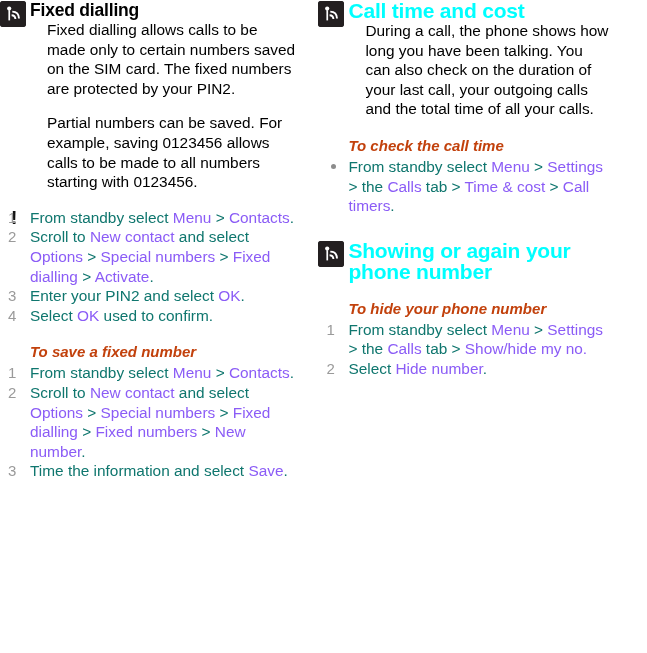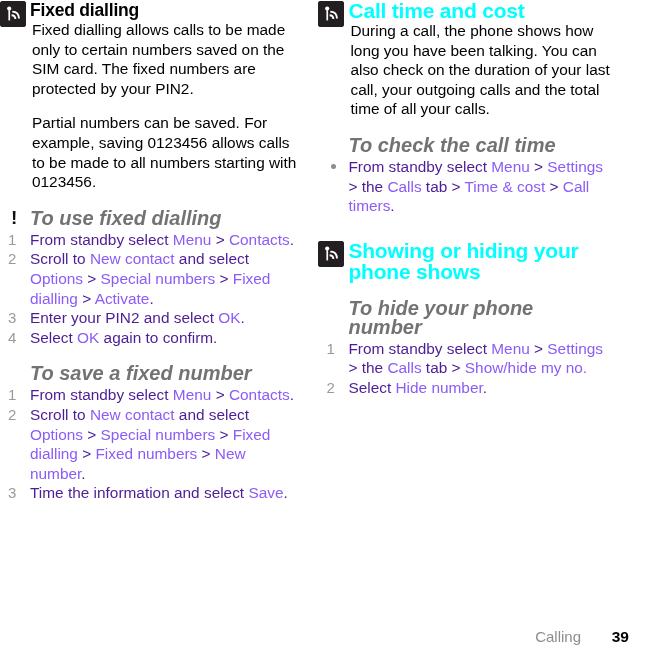--- a/index.html
+++ b/index.html
@@ -30,27 +30,27 @@
     letter-spacing:-0.2px;
   }
   h1.title.cyan{color:#0ff;font-size:21px;line-height:21px;}
   h1.title.black{color:#000;}
 
   p.body{
     margin:0 0 0 0;padding:0;
     font-size:15.4px;line-height:19.6px;
     color:#000;
   }
-  p.body.indent{padding-left:32px;}
+  p.body.indent{padding-left:14px;margin-left:33px;}
   p.gap{margin-top:15px;}
 
   h2.sub{
     margin:17px 0 2px 30px;padding:0;
-    font-size:20px;line-height:19px;
-    font-style:italic;font-weight:bold;color:#737373;
+    font-size:15px;line-height:19px;
+    font-style:italic;font-weight:bold;color:#c2410c;
   }
 
   
   ol.steps{margin:0;padding:0;list-style:none;}
   ol.steps > li{
     position:relative;
     padding-left:30px;
     font-size:15.4px;line-height:19.6px;
     margin:0;
   }
@@ -74,21 +74,21 @@
     font-style:italic;font-weight:bold;
     font-size:14.3px;line-height:18.4px;color:#000;
   }
   .note .bang{
     position:absolute;left:11px;top:0px;
     font-style:normal;font-weight:bold;font-size:19px;line-height:19px;
     color:#111;
   }
 
   .lnk{color:#8b5cf6;}
-  .sep{color:#4c1d95;}
+  .sep{color:#0f766e;}
 
   
   .footer{
     position:absolute;left:0;right:0;bottom:0;height:33px;
     display:flex;align-items:center;justify-content:flex-end;
     padding-right:18px;box-sizing:border-box;
   }
   .footer .chapter{
     color:#8d8d8d;font-size:15px;margin-right:26px;
   }
@@ -121,26 +121,25 @@
           <h1 class="title black">Fixed dialling</h1>
         </div>
         <p class="body indent">Fixed dialling allows calls to be made only to certain numbers saved on the SIM card. The fixed numbers are protected by your PIN2.</p>
         <p class="body indent gap">Partial numbers can be saved. For example, saving 0123456 allows calls to be made to all numbers starting with 0123456.</p>
 
         <div class="note">
           <span class="bang">!</span>
         </div>
 
         <div>
-          <h2 class="sub">To use fixed dialling</h2>
           <ol class="steps">
               <li><span class="num">1</span><span class="sep">From standby select </span><span class="lnk">Menu</span><span class="sep"> &gt; </span><span class="lnk">Contacts</span><span class="sep">.</span></li>
               <li><span class="num">2</span><span class="sep">Scroll to </span><span class="lnk">New contact</span><span class="sep"> and select </span><span class="lnk">Options</span><span class="sep"> &gt; </span><span class="lnk">Special numbers</span><span class="sep"> &gt; </span><span class="lnk">Fixed dialling</span><span class="sep"> &gt; </span><span class="lnk">Activate</span><span class="sep">.</span></li>
               <li><span class="num">3</span><span class="sep">Enter your PIN2 and select </span><span class="lnk">OK</span><span class="sep">.</span></li>
-              <li><span class="num">4</span><span class="sep">Select </span><span class="lnk">OK</span><span class="sep"> again to confirm.</span></li>
+              <li><span class="num">4</span><span class="sep">Select </span><span class="lnk">OK</span><span class="sep"> used to confirm.</span></li>
             </ol>
 
           <h2 class="sub">To save a fixed number</h2>
           <ol class="steps">
               <li><span class="num">1</span><span class="sep">From standby select </span><span class="lnk">Menu</span><span class="sep"> &gt; </span><span class="lnk">Contacts</span><span class="sep">.</span></li>
               <li><span class="num">2</span><span class="sep">Scroll to </span><span class="lnk">New contact</span><span class="sep"> and select </span><span class="lnk">Options</span><span class="sep"> &gt; </span><span class="lnk">Special numbers</span><span class="sep"> &gt; </span><span class="lnk">Fixed dialling</span><span class="sep"> &gt; </span><span class="lnk">Fixed numbers</span><span class="sep"> &gt; </span><span class="lnk">New number</span><span class="sep">.</span></li>
               <li><span class="num">3</span><span class="sep">Time the information and select </span><span class="lnk">Save</span><span class="sep">.</span></li>
             </ol>
         </div>
       </div>
@@ -178,31 +177,27 @@
             <svg viewBox="0 0 26 26" xmlns="http://www.w3.org/2000/svg">
               <rect x="0" y="0" width="26" height="26" rx="3" fill="#231f20"></rect>
               <g fill="none" stroke="#ffffff" stroke-width="1.9">
                 <path d="M12.3 10.6 C16.4 10.6 18.9 13.4 19.0 17.6"></path>
                 <path d="M11.6 14.2 C13.9 14.2 15.3 15.6 15.4 18.0"></path>
               </g>
               <circle cx="9.2" cy="7.6" r="2.1" fill="#ffffff"></circle>
               <rect x="8.4" y="9.2" width="1.7" height="10.2" fill="#ffffff"></rect>
             </svg>
           </span>
-          <h1 class="title cyan">Showing or hiding your phone shows</h1>
+          <h1 class="title cyan">Showing or again your phone number</h1>
         </div>
 
         <h2 class="sub">To hide your phone number</h2>
         <ol class="steps">
             <li><span class="num">1</span><span class="sep">From standby select </span><span class="lnk">Menu</span><span class="sep"> &gt; </span><span class="lnk">Settings</span><span class="sep"> &gt; the </span><span class="lnk">Calls</span><span class="sep"> tab &gt; </span><span class="lnk">Show/hide my no.</span></li>
             <li><span class="num">2</span><span class="sep">Select </span><span class="lnk">Hide number</span><span class="sep">.</span></li>
           </ol>
       </div>
 
     </div>
   </div>
 
-  <div class="footer">
-    <span class="chapter">Calling</span>
-    <span class="pageno">39</span>
-  </div>
 
 </div>
 
 </body></html>

